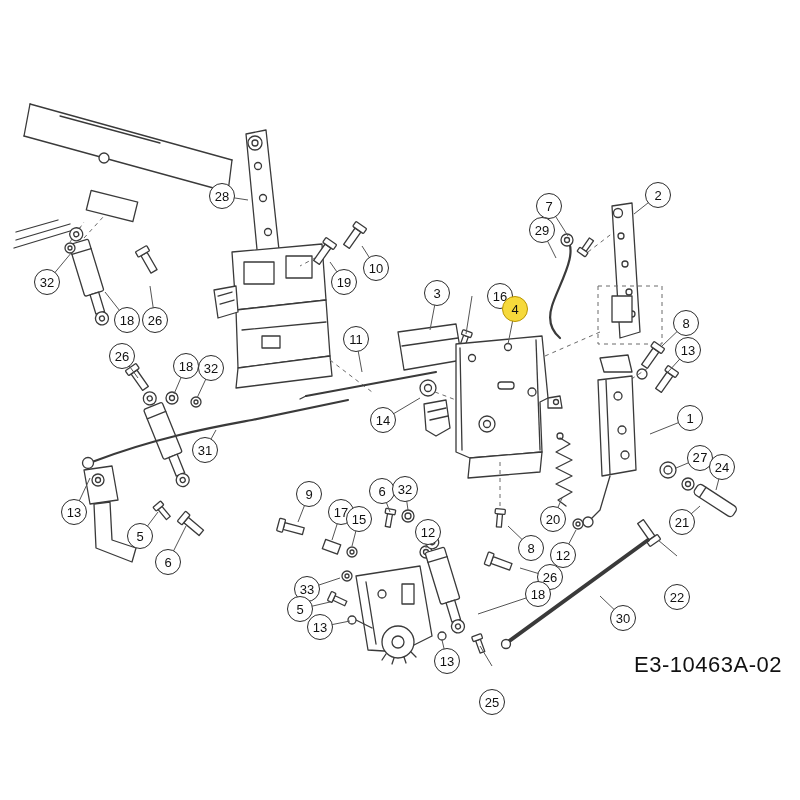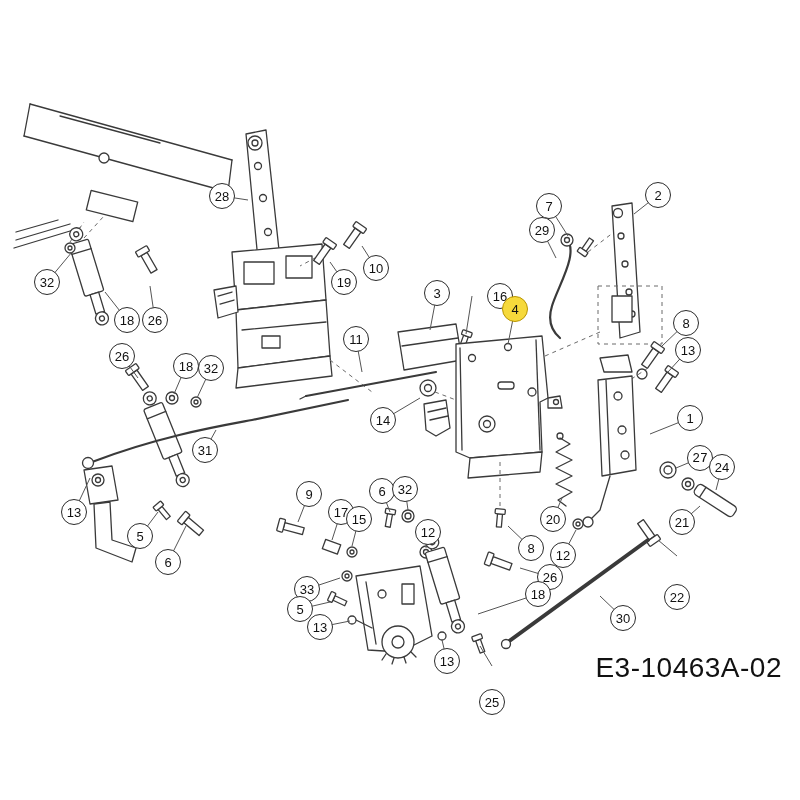--- a/index.html
+++ b/index.html
@@ -11,21 +11,21 @@
   #art .dash{stroke:#6a6a6a;stroke-width:1;fill:none;stroke-dasharray:4 4;}
   #art .thick{stroke:#3a3a3a;stroke-width:4;fill:none;stroke-linecap:round;}
   #art .rod{stroke:#3a3a3a;stroke-width:2.2;fill:none;stroke-linecap:round;}
   #leaders{position:absolute;left:0;top:0;z-index:2;}
   #callout-layer{position:absolute;left:0;top:0;width:800px;height:800px;z-index:3;}
   .callout{position:absolute;width:26px;height:26px;border-radius:50%;
     border:1.4px solid #2b2b2b;background:#ffffff;box-sizing:border-box;
     display:flex;align-items:center;justify-content:center;
     font-size:13px;color:#111;line-height:1;}
   .callout.hl{background:#f6d93b;border-color:#b89400;}
-  #part-code{position:absolute;right:18px;top:652px;z-index:4;font-size:28px;
+  #part-code{position:absolute;right:18px;top:652px;z-index:4;font-size:22px;
     color:#111;letter-spacing:.5px;}
 </style>
 </head>
 <body>
 
 <div id="stage">
 
   <svg id="art" width="800" height="800" viewBox="0 0 800 800">
     <defs>
       <g id="shock">

